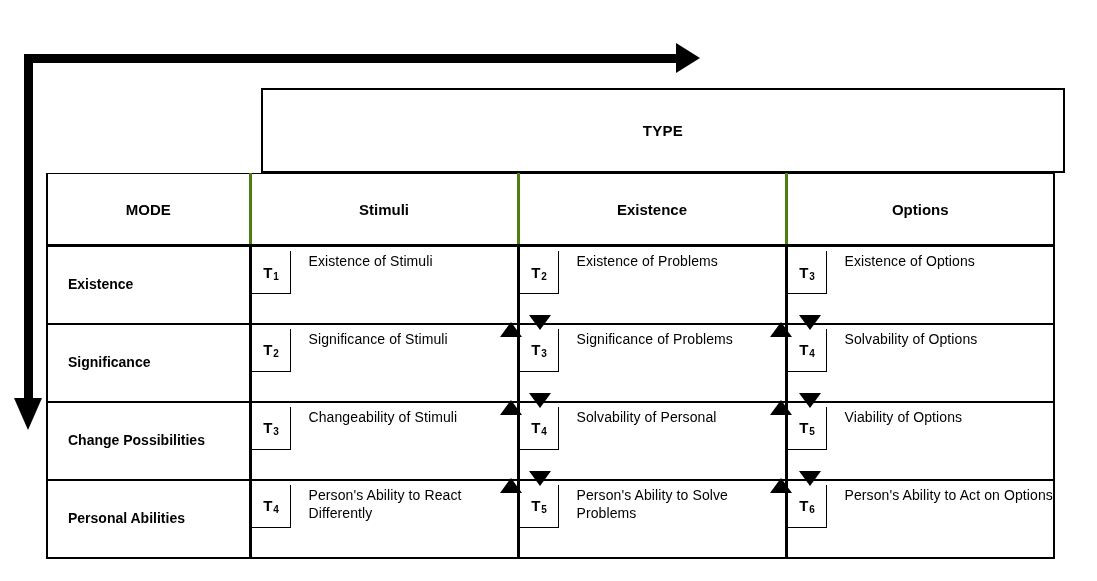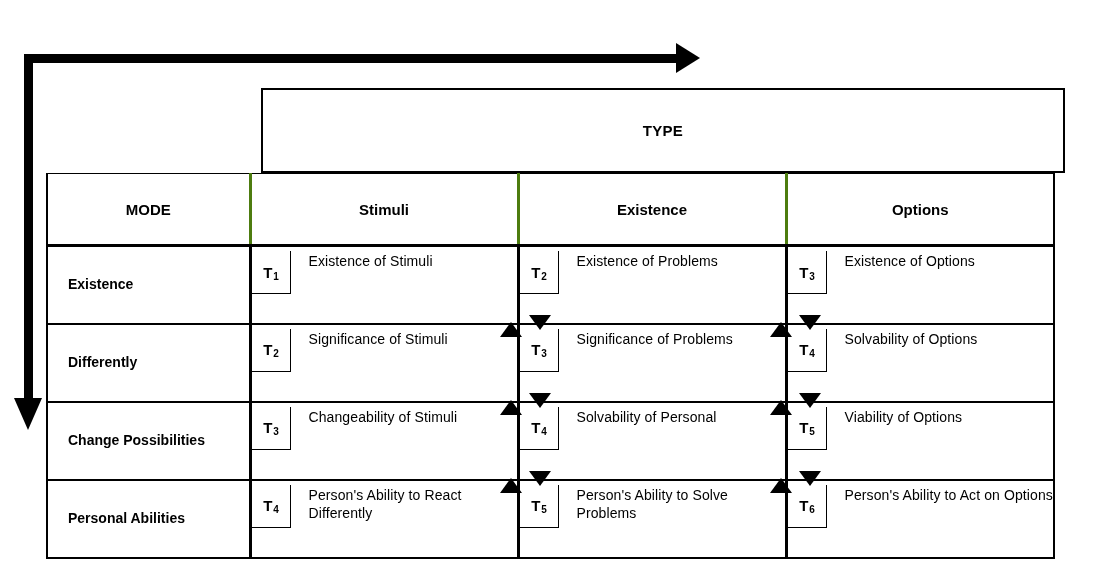--- a/index.html
+++ b/index.html
@@ -241,21 +241,21 @@
             <div class="tbox">
                 <span>T</span>
                 <sub>3</sub>
               </div>
             <div class="desc">Existence of Options</div>
           </div>
         </td>
       </tr>
 
       <tr class="body-row">
-        <td class="col-mode">Differently</td>
+        <td class="col-mode">Significance</td>
         <td class="col-type">
           <div class="cell-inner">
             <div class="tbox">
                 <span>T</span>
                 <sub>2</sub>
               </div>
             <div class="desc">Significance of Stimuli</div>
           </div>
         </td>
         <td class="col-type">

